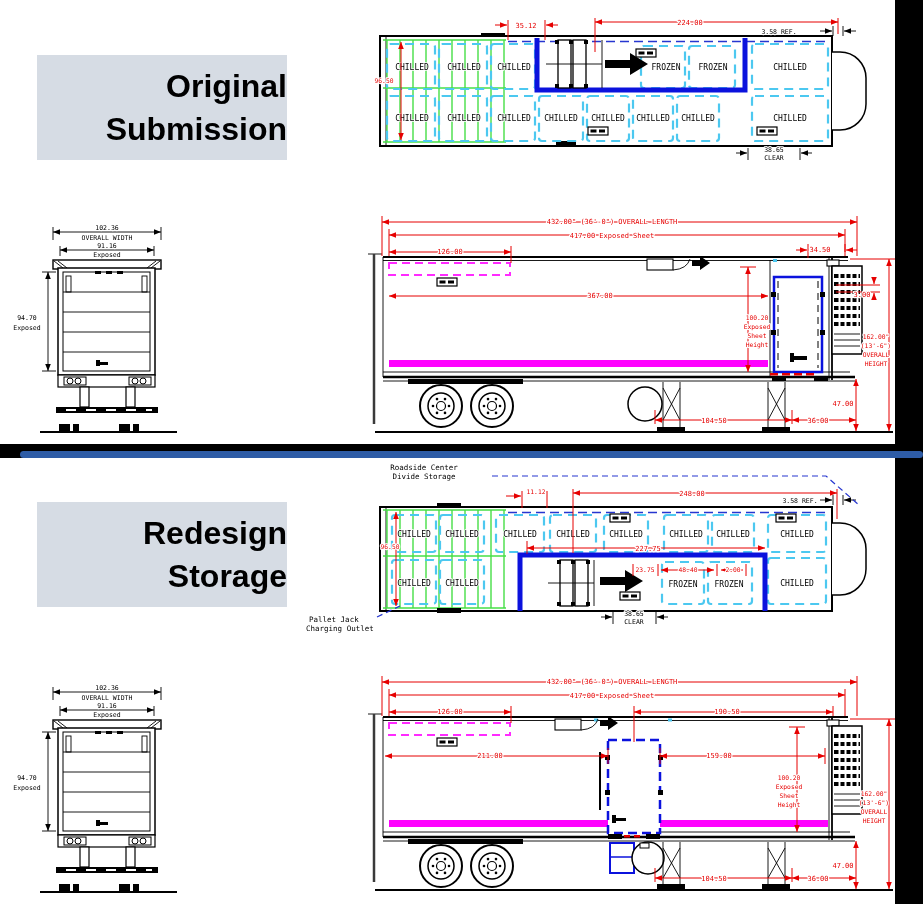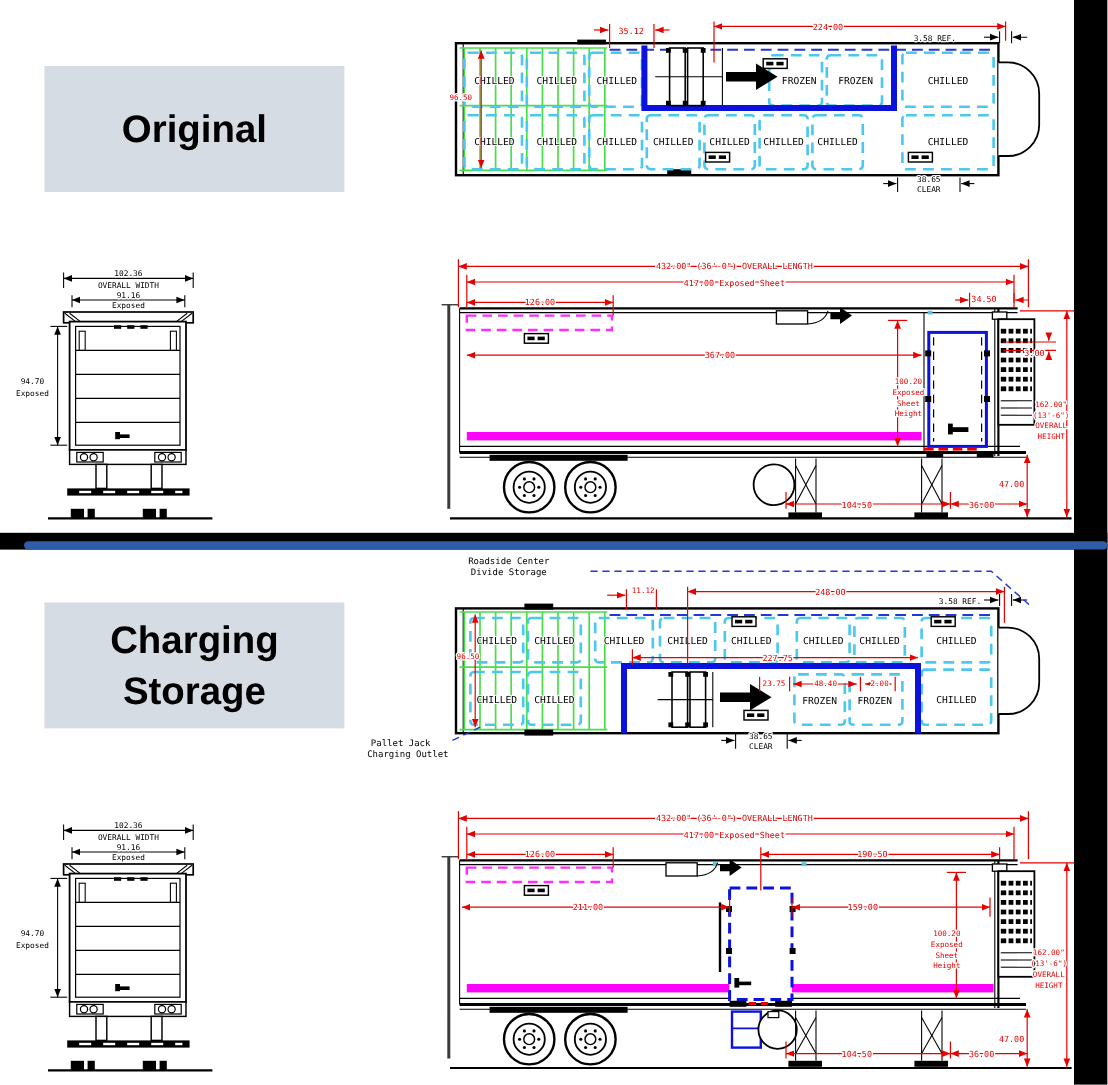--- a/index.html
+++ b/index.html
@@ -1,19 +1,19 @@
 <!DOCTYPE html>
 <html><head>
 <meta charset="utf-8">
 <style>
   html,body{margin:0;padding:0;background:#fff}
   body{width:923px;height:904px;position:relative;font-family:"Liberation Sans",sans-serif;overflow:hidden}
   .stage{position:absolute;left:0;top:0}
   .title-box{position:absolute;left:37px;width:250px;height:105px;background:#d6dce4;
-    display:flex;flex-direction:column;align-items:center;justify-content:center;
+    display:flex;flex-direction:column;align-items:flex-end;justify-content:center;
     font-weight:bold;font-size:32px;color:#000;line-height:1.32;text-align:center}
   #orig-title{top:55px}
   #prop-title{top:502px}
   svg text{font-family:"DejaVu Sans Mono",monospace}
   .dim{font-size:7px;fill:#e60000;text-anchor:middle;paint-order:stroke;stroke:#fff;stroke-width:2.4px;stroke-linejoin:round}
   .dim6{font-size:6.3px;fill:#e60000;text-anchor:middle;paint-order:stroke;stroke:#fff;stroke-width:2.2px;stroke-linejoin:round}
   .dimk{font-size:6.5px;fill:#000;text-anchor:middle;paint-order:stroke;stroke:#fff;stroke-width:2.2px;stroke-linejoin:round}
   .cad{font-size:8px;fill:#000;text-anchor:middle;paint-order:stroke;stroke:#fff;stroke-width:1.6px;stroke-linejoin:round}
   .ann{font-size:7.5px;fill:#000;text-anchor:middle}
   .annl{font-size:7.5px;fill:#000;text-anchor:start}
@@ -680,17 +680,18 @@
   </g>
 </g>
 
 <rect x="895" y="0" width="28" height="904" fill="#000"></rect>
 <rect x="0" y="444" width="923" height="14" fill="#000"></rect>
 <rect x="20" y="451" width="903" height="7" rx="3.5" fill="#2e5ca6"></rect>
 </svg>
 
 <div class="title-box" id="orig-title">
   <span>Original</span>
+  <span>Submission</span>
 </div>
 <div class="title-box" id="prop-title">
-  <span>Charging</span>
+  <span>Redesign</span>
   <span>Storage</span>
 </div>
 
 </body></html>

